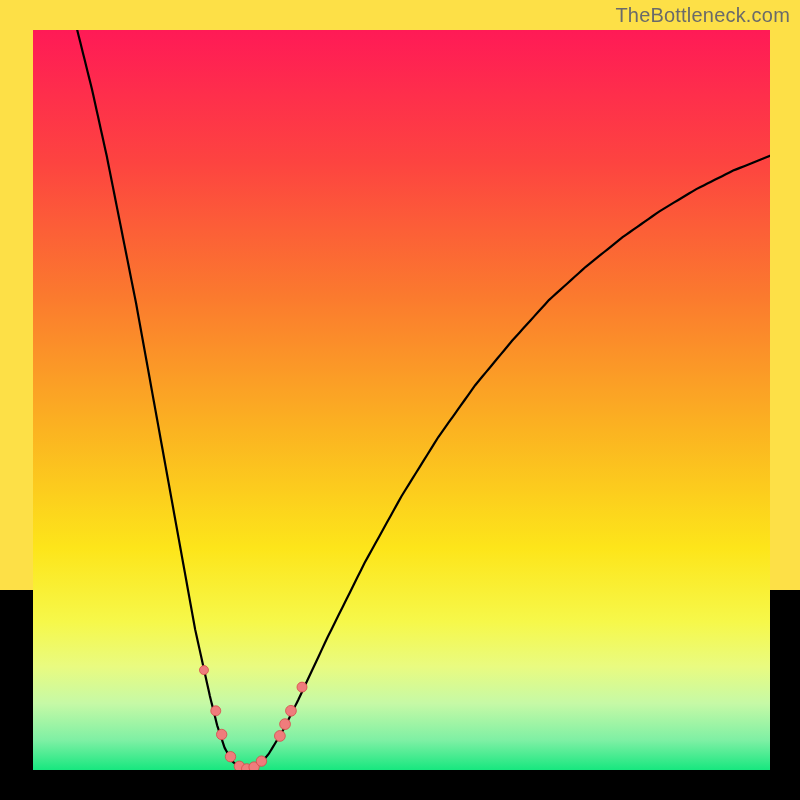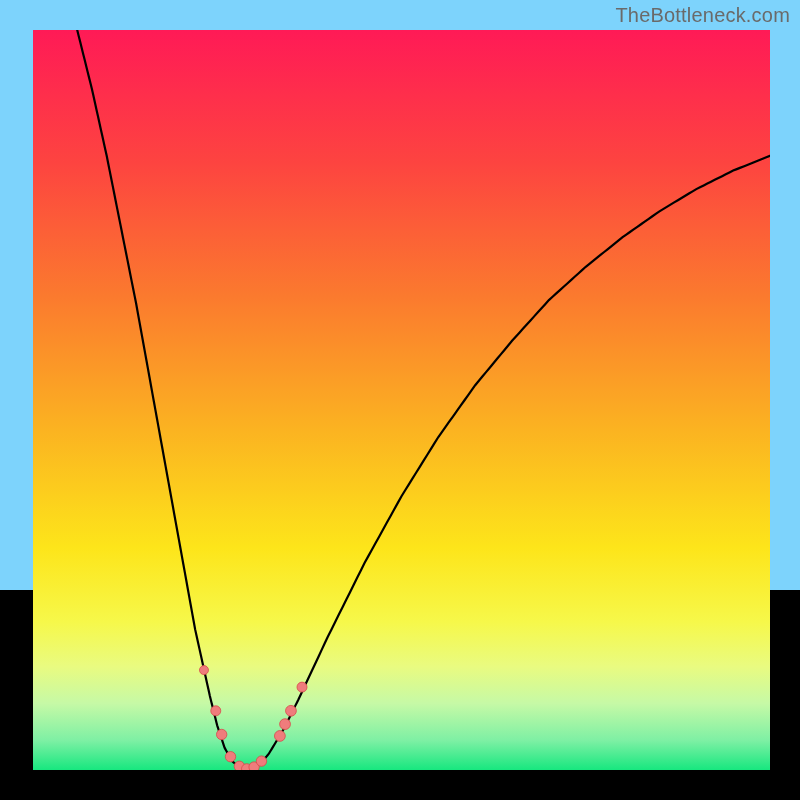--- a/index.html
+++ b/index.html
@@ -8,21 +8,21 @@
     width: 800px;
     height: 800px;
     background: #000;
     overflow: hidden;
     font-family: Arial, Helvetica, sans-serif;
   }
   .stage {
     position: relative;
     width: 800px;
     height: 590px;
-    background: #7dd3fc;
+    background: #fde047;
   }
   .watermark {
     position: absolute;
     top: 4px;
     right: 10px;
     color: #6a6a6a;
     font-size: 20px;
     font-weight: 500;
     letter-spacing: 0.2px;
     z-index: 50;

